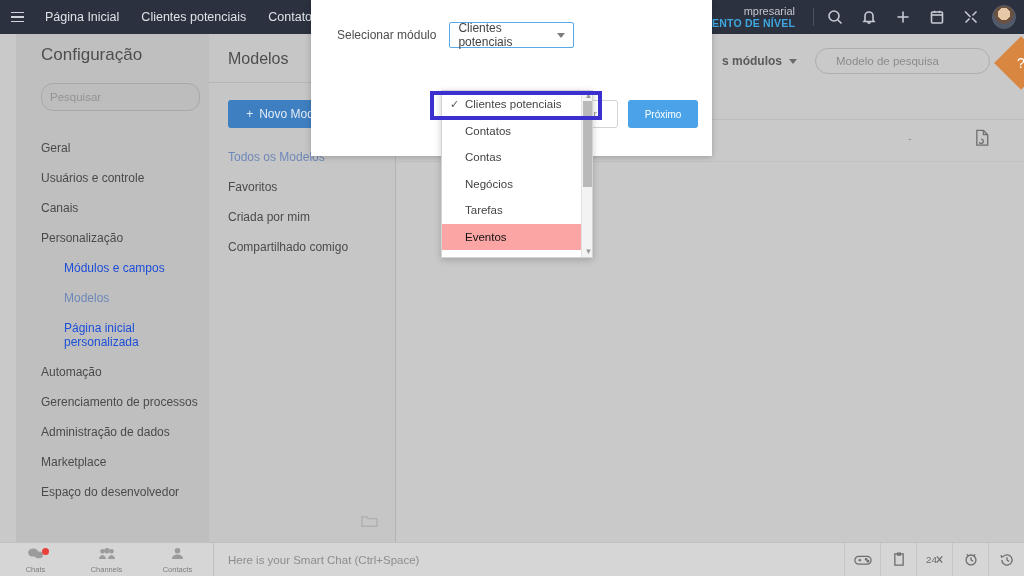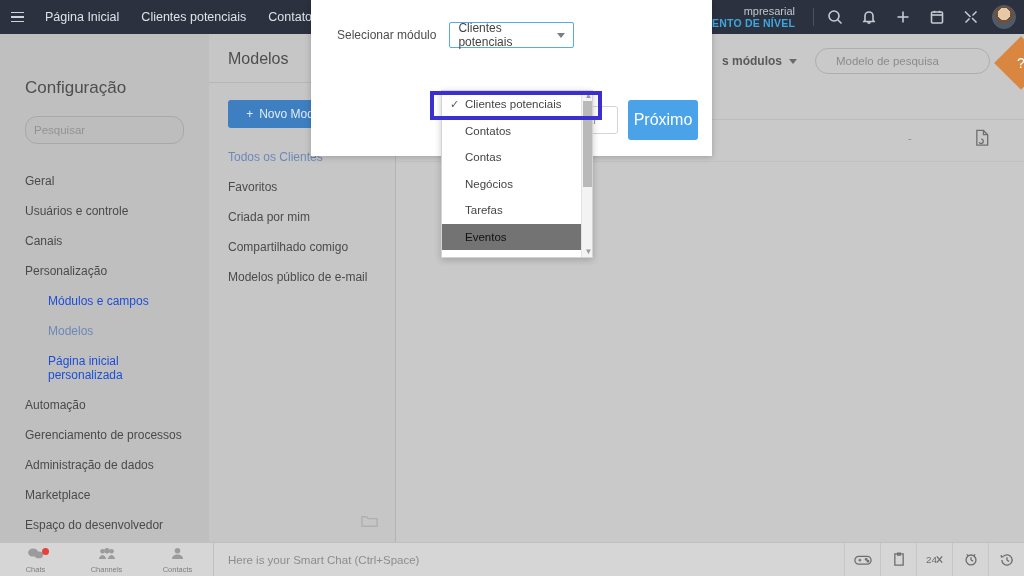--- a/index.html
+++ b/index.html
@@ -39,22 +39,22 @@
     position: absolute; right: -16px; top: 44px; width: 38px; height: 38px;
     background: #d98641; transform: rotate(45deg); z-index: 40;
   }
   .help-badge span {
     position: absolute; inset: 0; display: flex; align-items: center; justify-content: center;
     transform: rotate(-45deg); color: #fff; font-size: 14px;
   }
 
   
   .sidebar {
-    position: absolute; top: 34px; left: 0; width: 209px; height: 508px;
-    background: #bfbfbf; padding-top: 44px;
+    position: absolute; top: 34px; left: 16px; width: 209px; height: 508px;
+    background: #bfbfbf; padding-top: 11px;
   }
   .sb-title { font-size: 17px; color: #4e4e4e; padding-left: 25px; padding-bottom: 18px; }
   .sb-search {
     margin: 0 25px 22px 25px; height: 28px; border: 1px solid #a8a8a8; background: #bdbdbd;
     border-radius: 12px; display: flex; align-items: center; padding: 0 8px;
   }
   .sb-search input {
     border: 0; background: transparent; outline: none; flex: 1;
     font-family: inherit; font-size: 11.5px; color: #8e8e8e;
   }
@@ -119,35 +119,35 @@
     display: flex; align-items: center; padding: 0 8px; justify-content: space-between;
     font-size: 12px; color: #434343;
   }
   .sel-caret { width: 0; height: 0; border-left: 4px solid transparent;
     border-right: 4px solid transparent; border-top: 5px solid #7d7d7d; }
   .modal-actions { position: absolute; left: 566px; top: 100px; display: flex;
     align-items: center; gap: 10px; z-index: 31; }
   .ghost-btn { width: 52px; height: 28px; border: 1px solid #d4d4d4; border-radius: 3px;
     background: #fff; font-size: 11.5px; color: #9a9a9a; display: flex;
     align-items: center; justify-content: center; }
-  .next-btn { width: 70px; height: 40px; background: #4aa3e8; border-radius: 3px;
-    color: #fff; font-size: 16px; display: flex; align-items: center; justify-content: center; }
+  .next-btn { width: 70px; height: 28px; background: #4aa3e8; border-radius: 3px;
+    color: #fff; font-size: 10px; display: flex; align-items: center; justify-content: center; }
 
   
   .dropdown {
     position: absolute; left: 441px; top: 90px; width: 152px; height: 168px;
     background: #fff; border: 1px solid #d3d3d3; z-index: 35;
     box-shadow: 0 2px 7px rgba(0,0,0,.2);
   }
   .dd-opt { height: 26.5px; display: flex; align-items: center; font-size: 11.5px;
     color: #444; padding-left: 23px; position: relative; }
   .dd-opt.checked::before {
     content: "\2713"; position: absolute; left: 8px; font-size: 11px; color: #555;
   }
-  .dd-opt.hovered { background: #737373; color: #111; }
+  .dd-opt.hovered { background: #fca5a5; color: #111; }
   .dd-scroll { position: absolute; right: 0; top: 0; width: 11px; height: 100%;
     background: #f3f3f3; border-left: 1px solid #e2e2e2; }
   .dd-thumb { position: absolute; left: 1px; top: 10px; width: 9px; height: 86px; background: #b9b9b9; }
   .dd-arrow { position: absolute; left: 2.5px; font-size: 8px; color: #9a9a9a; line-height: 1; }
 
   
   .hl-box {
     position: absolute; left: 430px; top: 91px; width: 172px; height: 29px;
     border: 4px solid #3b2fd0; z-index: 38; pointer-events: none;
   }
@@ -256,25 +256,24 @@
       </div>
   </div>
 
   <div class="tplpanel">
     <div class="tpl-head">Modelos</div>
     <div class="tpl-newbtn">
       <span>+</span>
       <span>Novo Modelo</span>
     </div>
     <div id="tpl-list">
-        <div class="tpl-item active">Todos os Clientes</div>
+        <div class="tpl-item active">Todos os Modelos</div>
         <div class="tpl-item">Favoritos</div>
         <div class="tpl-item">Criada por mim</div>
         <div class="tpl-item">Compartilhado comigo</div>
-        <div class="tpl-item">Modelos público de e-mail</div>
       </div>
     <div class="tpl-folder">
       <svg width="17" height="15" viewBox="0 0 18 15">
           <path d="M1 3.5h5l1.5 2H17v8H1z"></path>
         </svg>
     </div>
   </div>
 
   <div class="main">
     <div class="main-toolbar">

